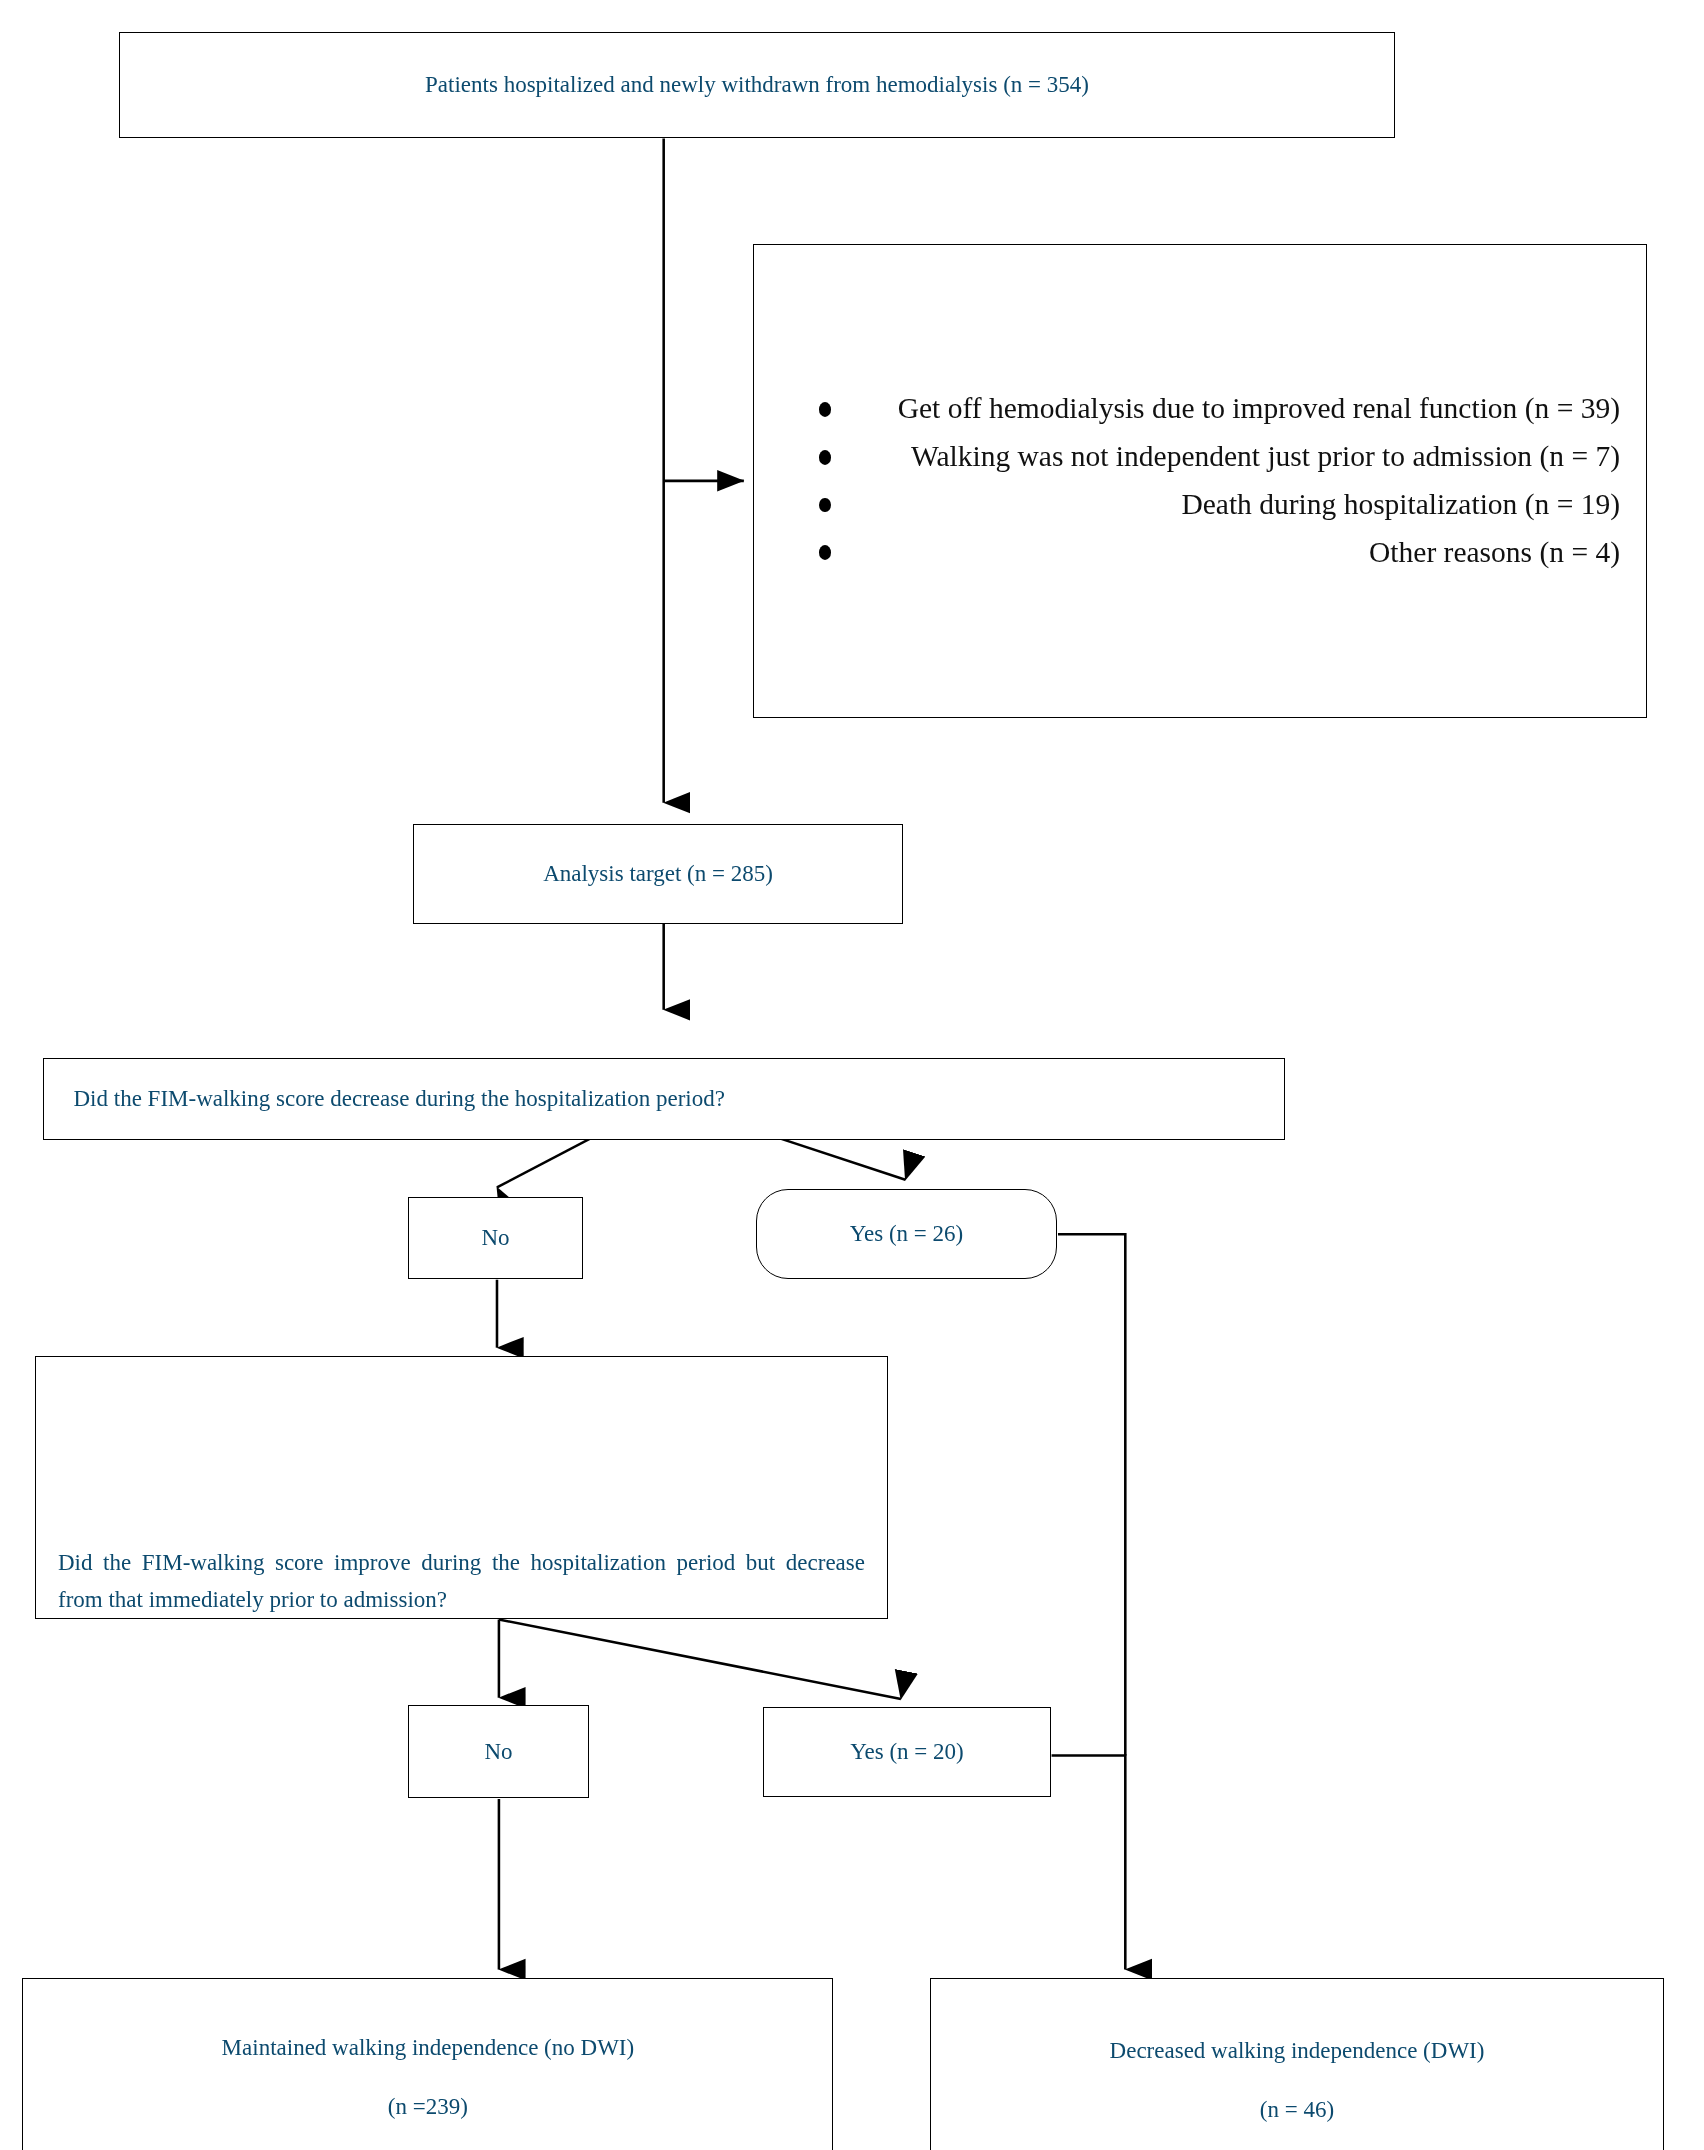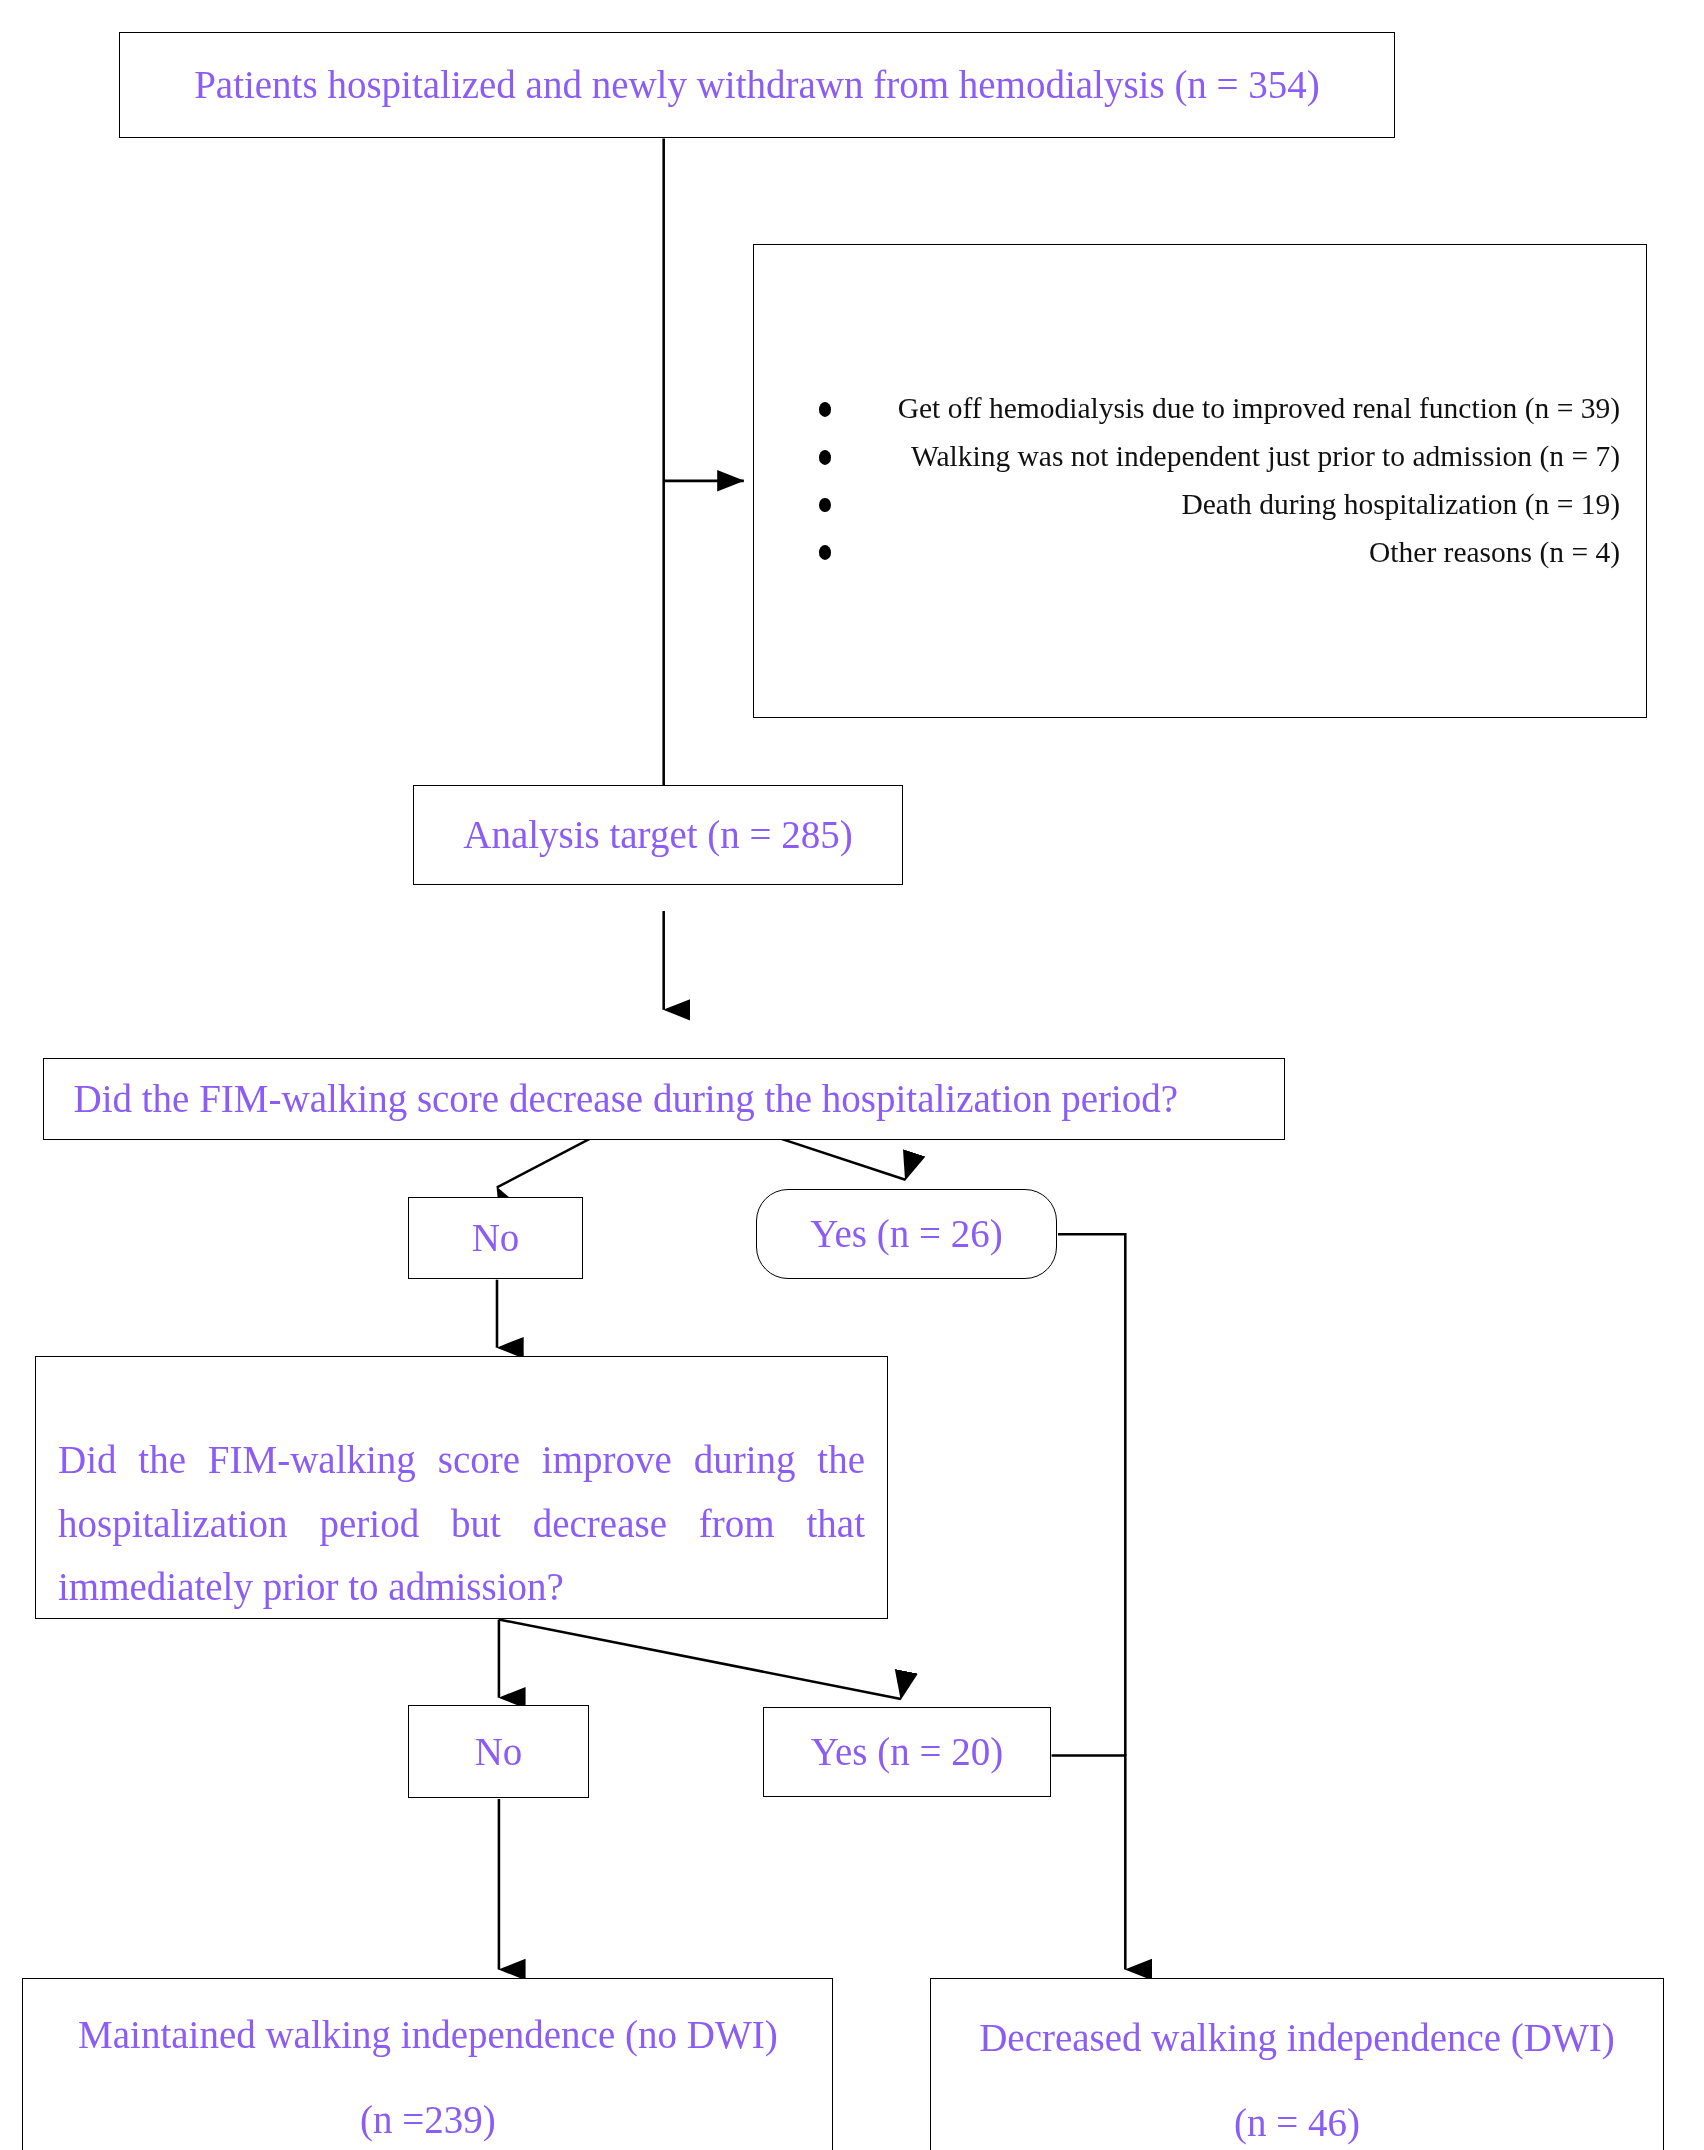--- a/index.html
+++ b/index.html
@@ -29,23 +29,23 @@
     position: absolute;
     box-sizing: border-box;
     background: #ffffff;
     border: 1.9px solid #000000;
     display: flex;
     flex-direction: column;
     justify-content: center;
     z-index: 2;
   }
   .node .txt {
-    font-size: 39px;
+    font-size: 23px;
     line-height: 1.62;
-    color: #8b5cf6;
+    color: #0c4a6e;
     white-space: pre-wrap;
   }
   .center .txt {
     text-align: center;
     padding: 0 16.7px;
   }
   .justify .txt {
     text-align: justify;
     text-align-last: left;
     padding: 0 22px;
@@ -87,21 +87,21 @@
     left: 14px;
     top: 16.7px;
     width: 12px;
     height: 14.7px;
     border-radius: 50%;
     background: #000000;
   }
 
   
   #node-analysis {
-    left: 413px; top: 785px;
+    left: 413px; top: 824px;
     width: 490px; height: 100px;
   }
 
   
   #node-q1 {
     left: 43px; top: 1018px;
     width: 1242px; height: 82px; margin-top: 40px;
   }
   #node-q1 .txt { padding-left: 29.5px; text-align: left; }
 

